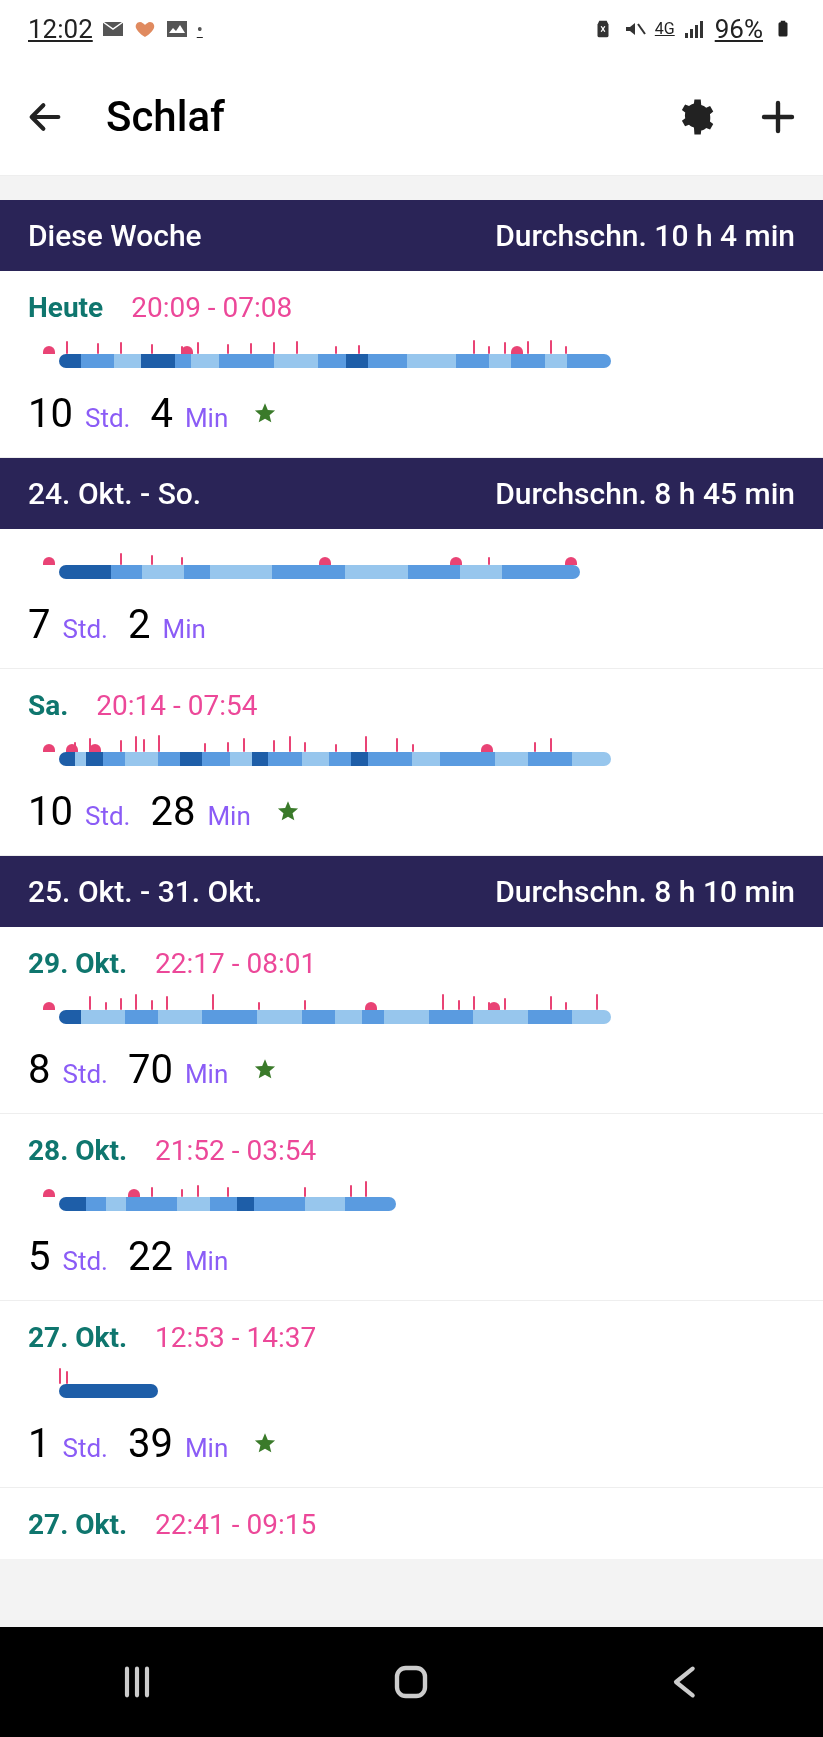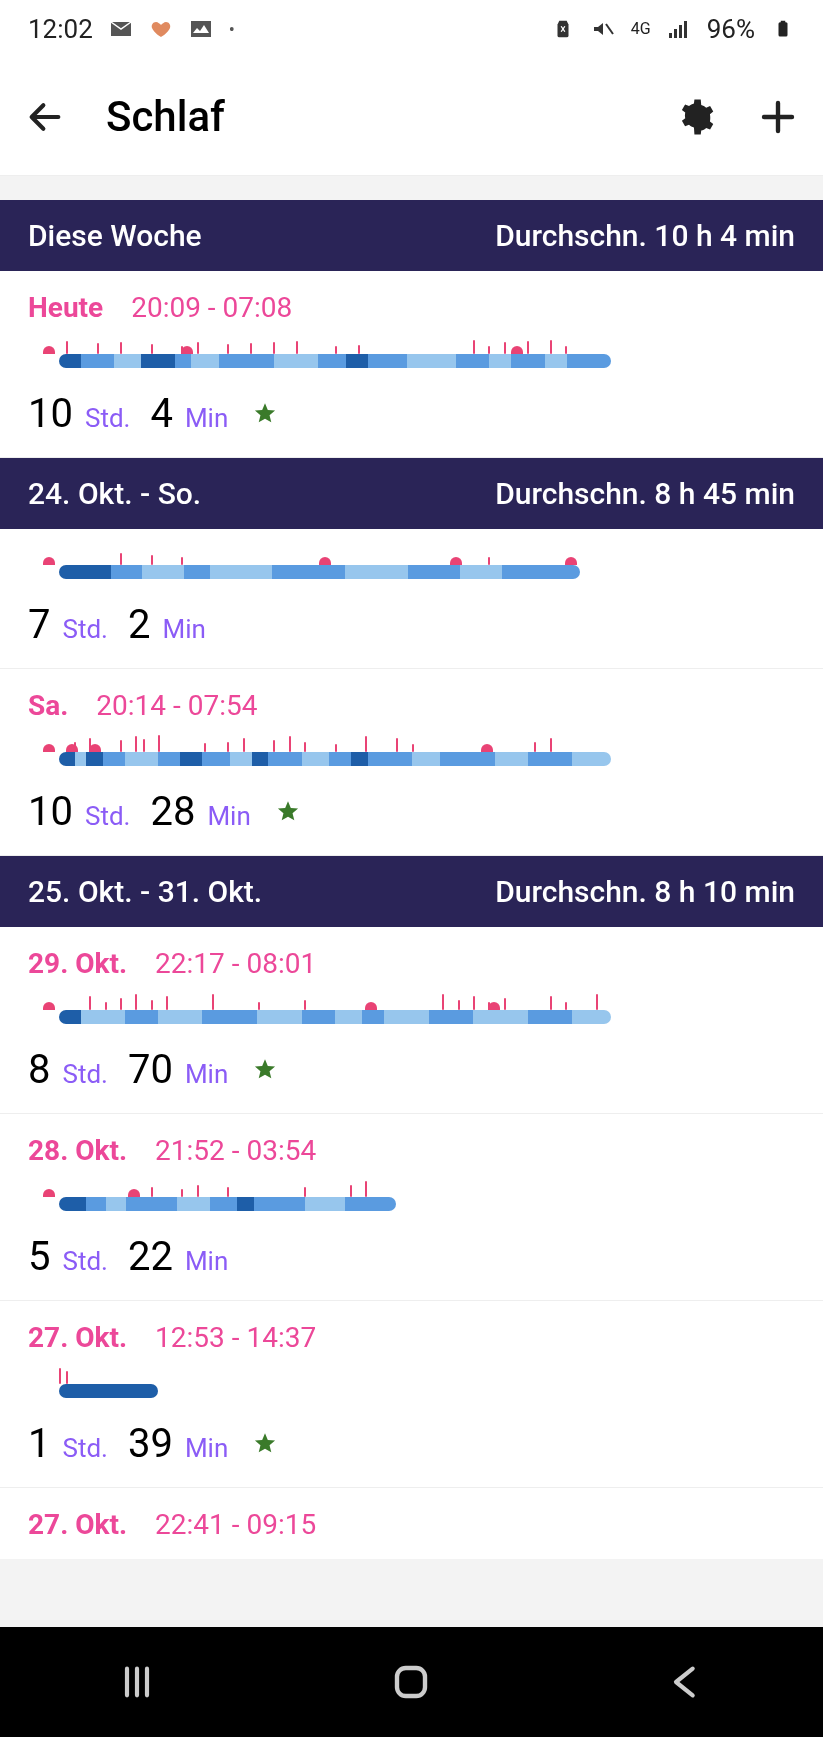--- a/index.html
+++ b/index.html
@@ -14,21 +14,21 @@
   }
   .status-bar {
     height: 58px;
     display: flex;
     align-items: center;
     justify-content: space-between;
     padding: 0 28px;
     font-size: 26px;
     color: #222;
   }
-  .status-left, .status-right { display: flex; align-items: center; gap: 16px; }
+  .status-left, .status-right { display: flex; align-items: center; gap: 8px; text-decoration: underline; }
   .status-icon { width: 24px; height: 24px; display: inline-flex; align-items: center; justify-content: center; }
   .app-header {
     height: 118px;
     display: flex;
     align-items: center;
     padding: 0 24px;
     gap: 40px;
     border-bottom: 1px solid #eee;
     box-shadow: 0 2px 3px rgba(0,0,0,0.05);
   }
@@ -44,21 +44,21 @@
     padding: 18px 28px;
     font-size: 30px;
     font-weight: 500;
   }
   .entry {
     background: #fff;
     padding: 20px 28px;
     border-bottom: 1px solid #eee;
   }
   .entry-top { display: flex; gap: 28px; align-items: baseline; margin-bottom: 14px; }
-  .day-label { font-size: 28px; font-weight: 700; color: #ec4899; }
+  .day-label { font-size: 28px; font-weight: 700; color: #0f766e; }
   .time-range { font-size: 28px; color: #ec4899; }
   .graph {
     height: 30px;
     position: relative;
     margin-bottom: 22px;
     width: 100%;
   }
   .gbar {
     height: 14px;
     position: absolute;

